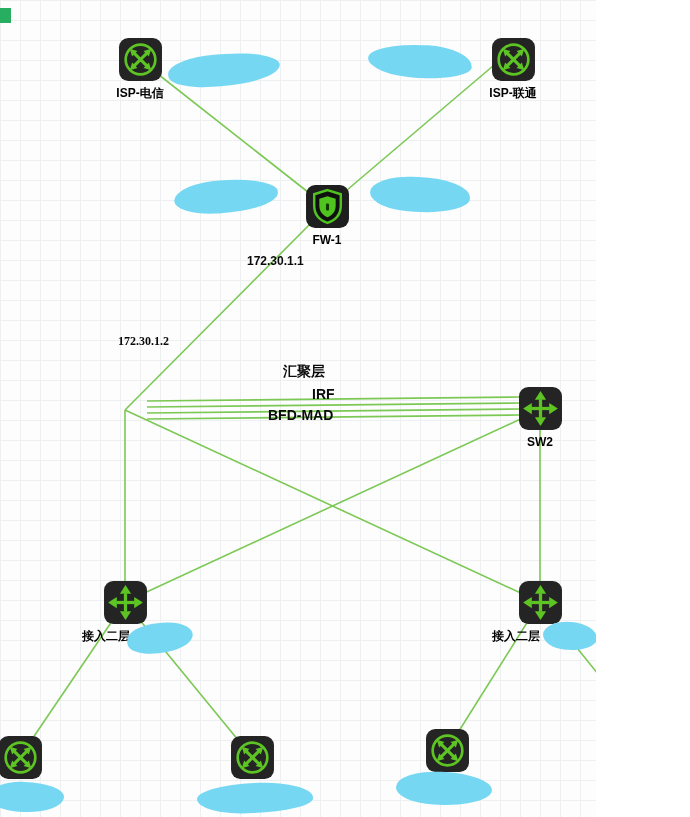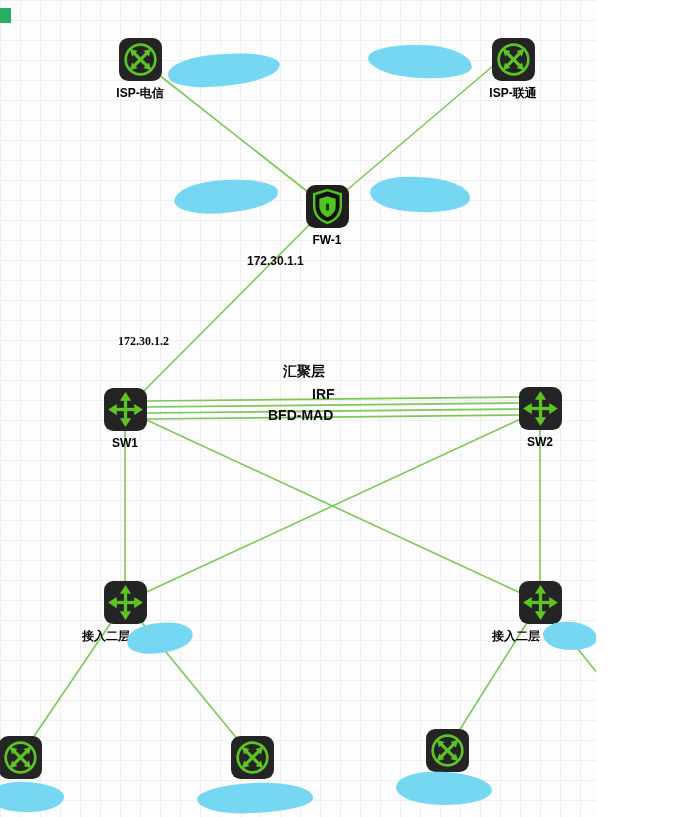--- a/index.html
+++ b/index.html
@@ -94,26 +94,20 @@
     <div class="label">ISP-联通</div>
   </div>
 
   <div class="node" style="left:282px;top:184px;">
     <svg class="icon">
         <use href="#firewall-sym"></use>
       </svg>
     <div class="label">FW-1</div>
   </div>
 
-  <div class="node" style="left:80px;top:387px;">
-    <svg class="icon">
-        <use href="#switch-sym"></use>
-      </svg>
-    <div class="label">SW1</div>
-  </div>
 
   <div class="node" style="left:495px;top:386px;">
     <svg class="icon">
         <use href="#switch-sym"></use>
       </svg>
     <div class="label">SW2</div>
   </div>
 
   <div class="node" style="left:80px;top:580px;">
     <svg class="icon">

